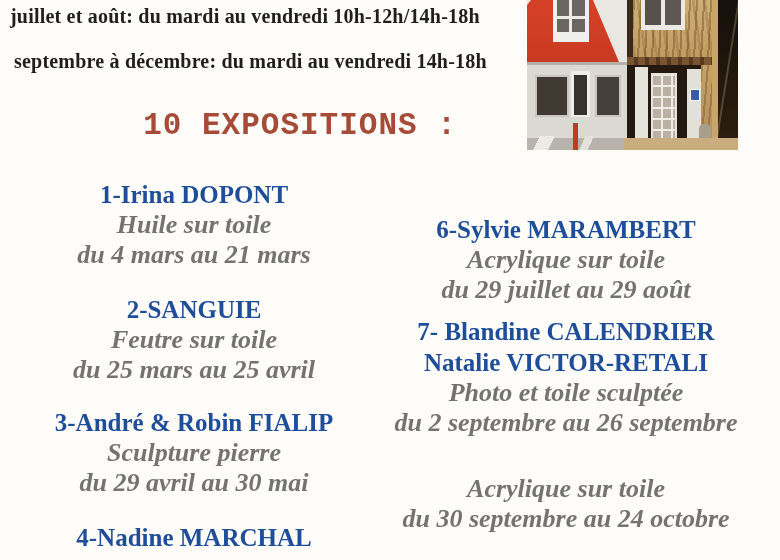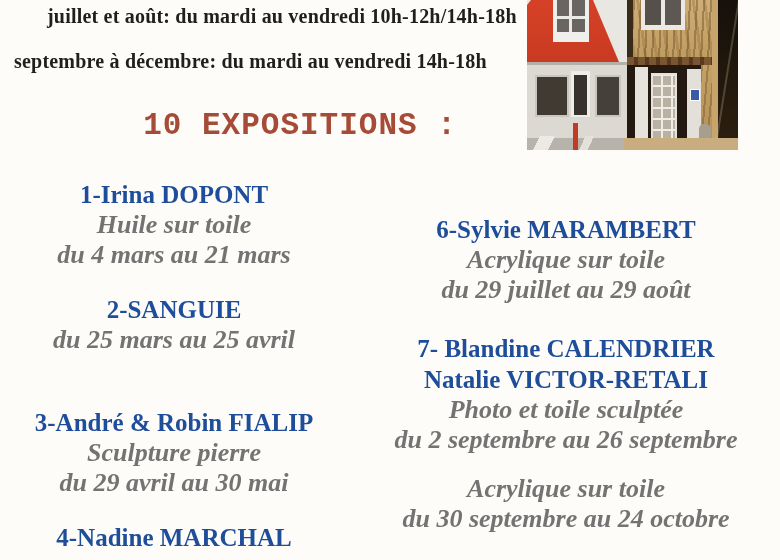--- a/index.html
+++ b/index.html
@@ -4,36 +4,36 @@
 <style>
   html,body{margin:0;padding:0;}
   body{
     width:780px;height:560px;position:relative;overflow:hidden;
     background:#fdfcf8;
     font-family:"Liberation Serif","DejaVu Serif",serif;
     font-weight:bold;
     -webkit-font-smoothing:antialiased;
   }
   .hours{position:absolute;color:#211f1c;font-size:20px;white-space:nowrap;letter-spacing:.2px;}
-  .hours1{top:5px;left:10px;margin-left:37px;}
+  .hours1{top:5px;left:10px;}
   .hours2{top:50px;left:14px;}
 
   .title{
     position:absolute;top:108px;left:60px;width:480px;text-align:center;
     font-size:31px;letter-spacing:1px;color:#a64b38;white-space:nowrap;font-family:Liberation Mono, monospace;
   }
 
   .col{position:absolute;top:0;height:560px;}
-  .col-left{left:0;width:348px;}
+  .col-left{left:0;width:348px;padding-left:40px;}
   .col-right{left:388px;width:356px;margin-top:32px;}
   .entry{position:absolute;left:0;width:100%;text-align:center;}
   .artist{color:#1e4d9a;font-size:25px;line-height:31px;white-space:nowrap;}
   .medium,.dates{color:#737373;font-size:26px;line-height:30px;white-space:nowrap;font-style:italic;}
   .e1{top:179px}.e2{top:294px}.e3{top:407px}.e4{top:522px}
-  .e6{top:182px}.e7{top:301px}.e8{top:442px}
+  .e6{top:182px}.e7{top:284px}.e8{top:442px}
 
   
   .photo{position:absolute;left:527px;top:0;width:211px;height:150px;overflow:hidden;background:#e9e7e2;}
   .street{position:absolute;left:0;bottom:0;width:100%;height:12px;
     background:linear-gradient(90deg,#b7b3aa 0 46%,#c9ad7e 46% 100%);}
   .crosswalk{position:absolute;left:0;bottom:0;width:100px;height:14px;
     background:linear-gradient(115deg,transparent 0 12%,#eceae4 12% 26%,transparent 26% 55%,#e4e1da 55% 63%,transparent 63%);}
   
   .bldg-red{position:absolute;left:0;top:0;width:100px;height:150px;}
   .red-wall{position:absolute;left:0;top:0;width:100px;height:62px;background:#e9e7e2;}
@@ -126,20 +126,21 @@
 <div class="title">10 EXPOSITIONS :</div>
 
 <div class="col col-left">
   <div class="entry e1">
     <div class="artist">1-Irina DOPONT</div>
     <div class="medium">Huile sur toile</div>
     <div class="dates">du 4 mars au 21 mars</div>
   </div>
   <div class="entry e2">
     <div class="artist">2-SANGUIE</div>
+    <div class="medium">Feutre sur toile</div>
     <div class="dates">du 25 mars au 25 avril</div>
   </div>
   <div class="entry e3">
     <div class="artist">3-André &amp; Robin FIALIP</div>
     <div class="medium">Sculpture pierre</div>
     <div class="dates">du 29 avril au 30 mai</div>
   </div>
   <div class="entry e4">
     <div class="artist">4-Nadine MARCHAL</div>
   </div>

